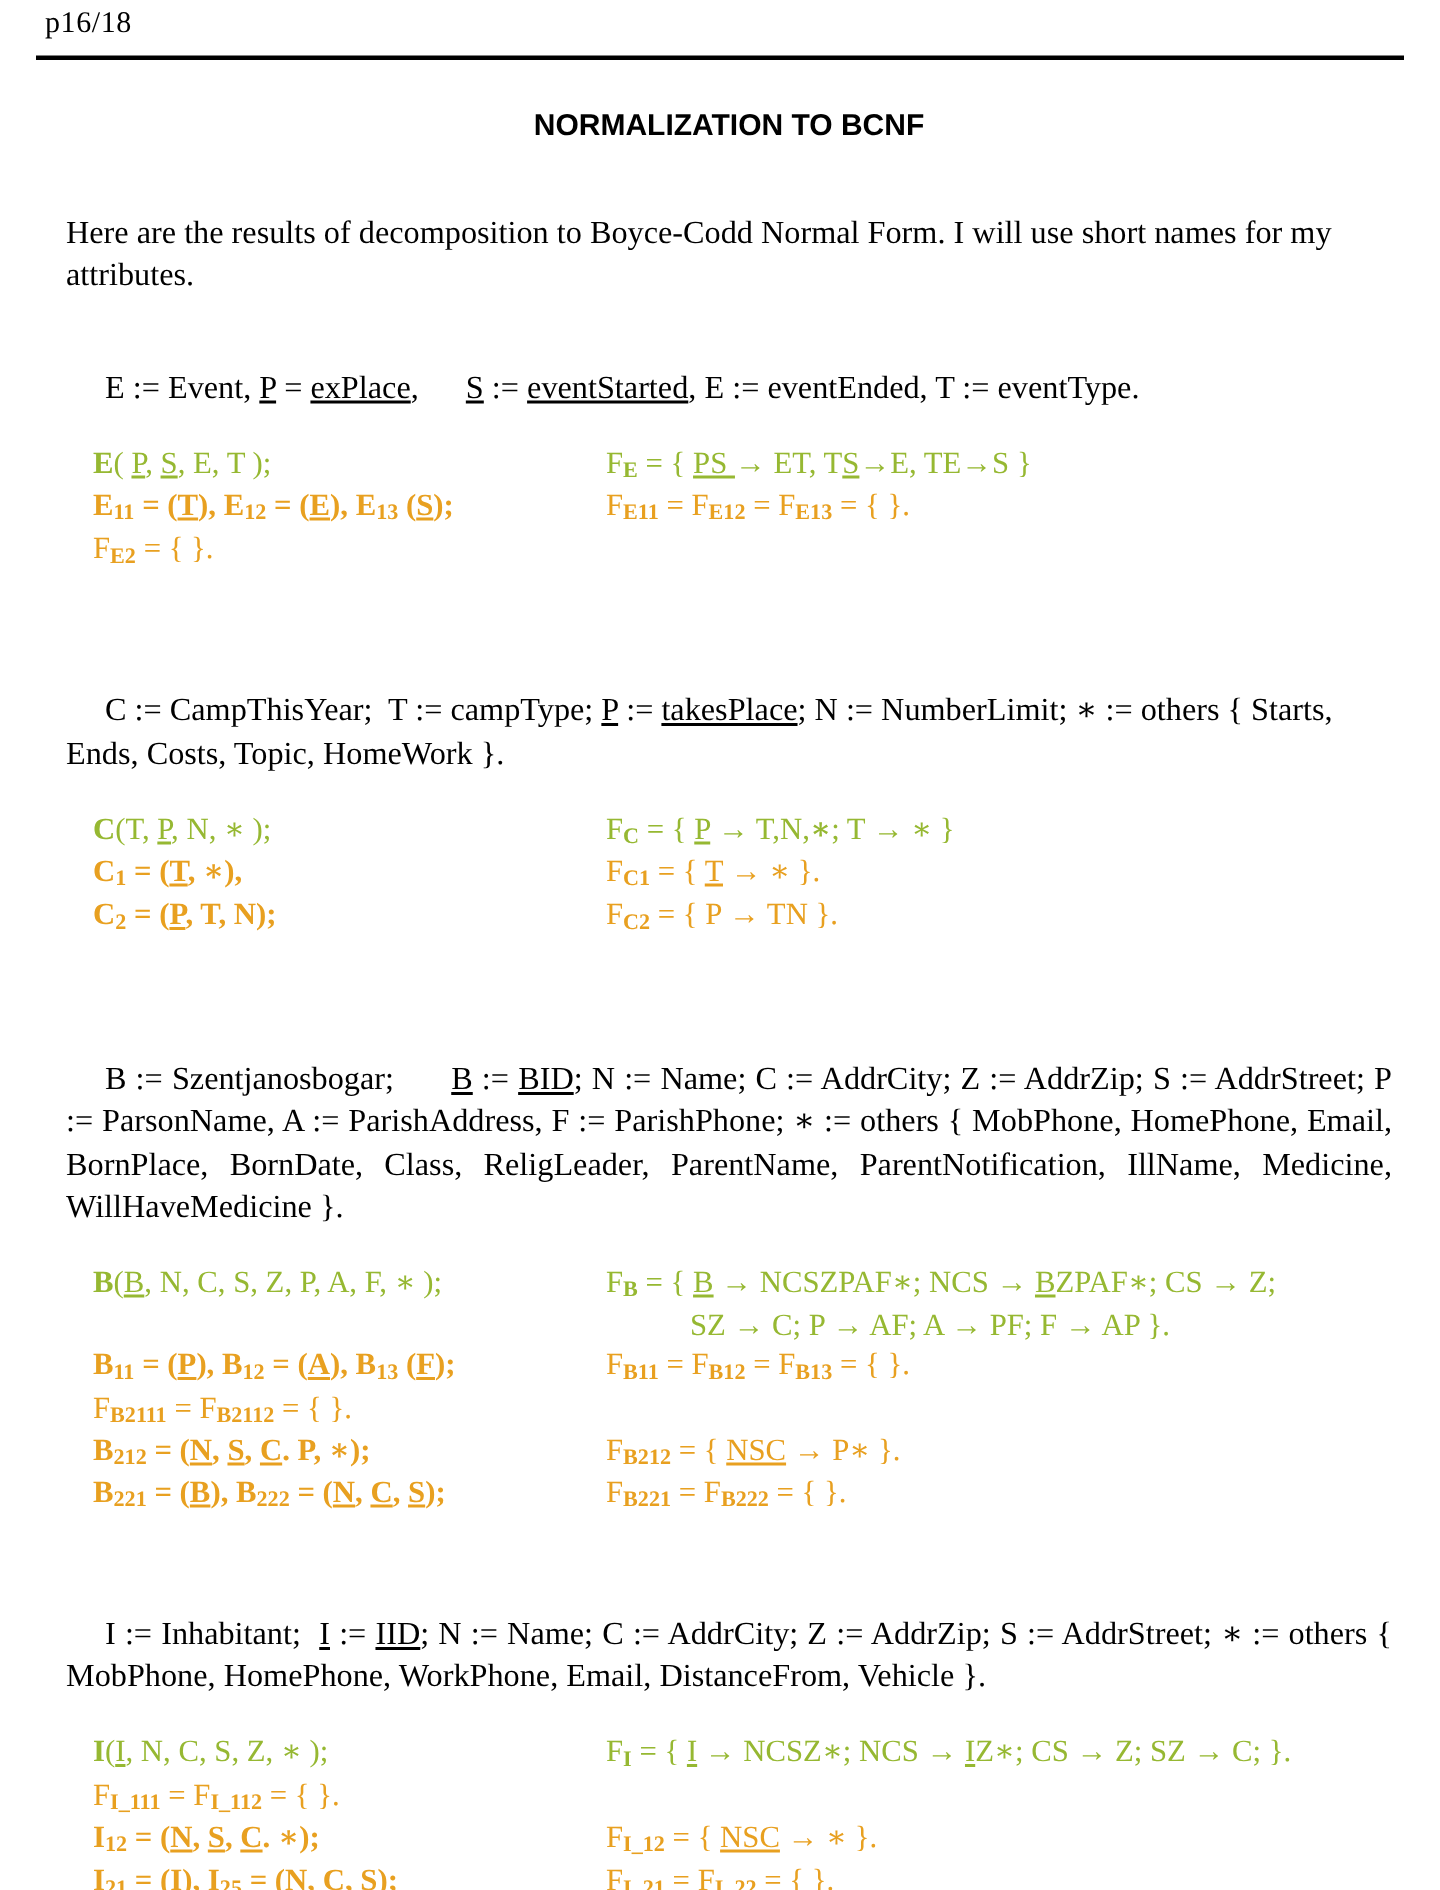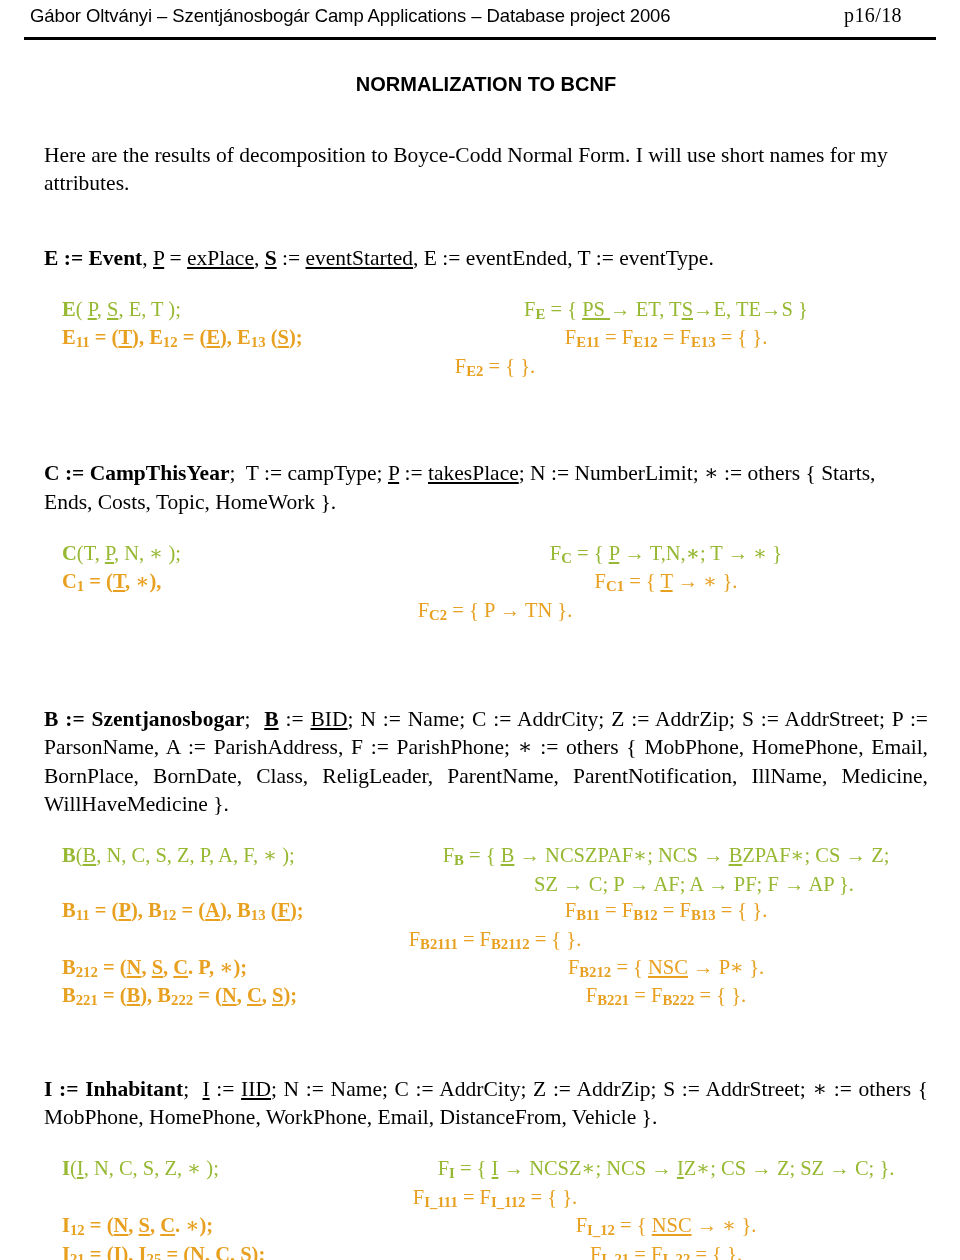--- a/index.html
+++ b/index.html
@@ -80,52 +80,51 @@
   .block-gap-i  { margin-top: 64px; }
 
   .defline {
     font-size: 21.5px;
     line-height: 1.315;
     text-align: justify;
     text-justify: inter-word;
     margin: 0;
   }
   .defline.nojustify { text-align: left; }
-  .defline b { font-weight: bold; }
+  .defline b { font-weight: normal; margin-left: 26px; }
   .defline u { text-decoration: underline; }
 
   
   .rows {
     margin-top: 6px;
     padding-left: 18px;
   }
   .row {
     display: flex;
     font-size: 20.5px;
     line-height: 1.30;
     align-items: flex-start;
   }
   .row .col-left  { width: 342px; flex: 0 0 342px; }
-  .row .col-right { flex: 1 1 auto; text-align: center; }
+  .row .col-right { flex: 1 1 auto; }
 
   .sub { font-size: 0.72em; vertical-align: -0.22em; letter-spacing: 0px; }
   .bold { font-weight: bold; }
   .und  { text-decoration: underline; }
   .arrow { font-family: "Liberation Serif", "DejaVu Serif", serif; }
 
   .row.r-green  { color: #96b832; }
   .row.r-orange { color: #e8a020; }
 
   .indent-cont { padding-left: 56px; }
 </style>
 <style>.c-green,.row.r-green{color:#96b832;margin-top:24px;}.c-orange,.row.r-orange{color:#e8a020;}</style></head>
 <body>
 
 <div class="page-header">
-  <div class="header-left">Gábor Oltványi – Szentjánosbogár Camp Applications – Database project 2006</div>
   <div class="header-right">p16/18</div>
   <div class="header-rule"></div>
 </div>
 
 <div class="page-body">
 
   <h1 class="doc-title">NORMALIZATION TO BCNF</h1>
 
   <p class="intro">Here are the results of decomposition to Boyce-Codd Normal Form. I will use short names for my attributes.</p>
 
@@ -162,20 +161,21 @@
         <div class="col-left"><span class="bold">C</span>(T, <span class="und">P</span>, N, ∗ );</div>
         <div class="col-right">F<span class="sub bold">C</span> = { <span class="und">P</span> <span class="arrow">→</span> T,N,<span class="bold">∗</span>; T <span class="arrow">→</span> ∗ }</div>
       </div>
 
       <div class="row r-orange">
         <div class="col-left"><span class="bold">C<span class="sub">1</span> = (<span class="und">T</span>, ∗),</span></div>
         <div class="col-right">F<span class="sub bold">C1</span> = { <span class="und">T</span> <span class="arrow">→</span> ∗ }.</div>
       </div>
 
       <div class="row r-orange">
+        <div class="col-left"><span class="bold">C<span class="sub">2</span> = (<span class="und">P</span>, T, N);</span></div>
         <div class="col-right">F<span class="sub bold">C2</span> = { P <span class="arrow">→</span> TN }.</div>
       </div>
 
     </div>
   </div>
 
   <div class="relation-block block-gap-b">
     <div class="defline">
       <b>B := Szentjanosbogar</b>;&nbsp; <b><u>B</u></b> := <u>BID</u>; N := Name; C := AddrCity; Z := AddrZip; S := AddrStreet; P := ParsonName, A := ParishAddress, F := ParishPhone; ∗ := others { MobPhone, HomePhone, Email, BornPlace, BornDate, Class, ReligLeader, ParentName, ParentNotification, IllName, Medicine, WillHaveMedicine }.
     </div>

